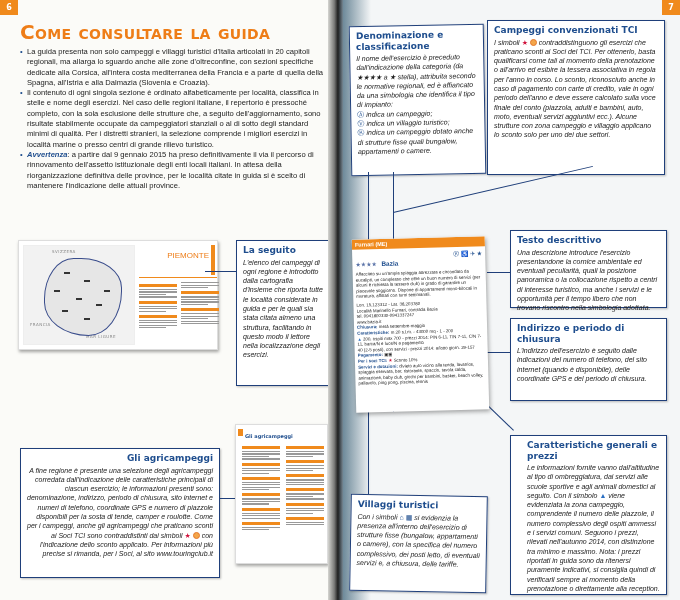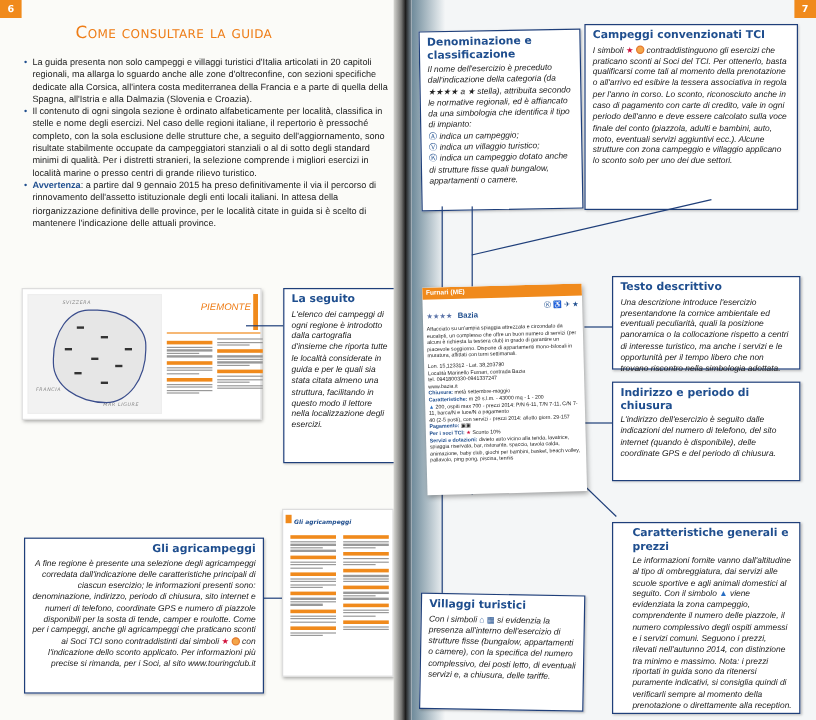--- a/index.html
+++ b/index.html
@@ -13,30 +13,30 @@
   .spine { position: absolute; left: 328px; top: 0; width: 18px; height: 600px;
     background: linear-gradient(to right, #d6d6d2 0%, #7a7a78 35%, #1e1e1e 55%, #6b7b86 80%, #c7d3da 100%); }
   .page-right .shade { position: absolute; left: 0; top: 0; width: 28px; height: 600px;
     background: linear-gradient(to right, #6e8a9a, rgba(220,230,236,0)); }
 
   .pagenum { position: absolute; top: 0; width: 18px; height: 15px; background: #f08a1c; color: #fff;
     font-size: 8px; font-weight: bold; text-align: center; line-height: 15px; }
   .pagenum.left { left: 0; }
   .pagenum.right { right: 0; }
 
-  .title { position: absolute; left: 20px; top: 20px; color: #ee7d17; font-weight: normal;
-    font-size: 14px; letter-spacing: 0.3px; font-variant: small-caps; font-family: "DejaVu Sans", sans-serif; margin-left: 43px; }
+  .title { position: absolute; left: 20px; top: 20px; color: #ee7d17; font-weight: bold;
+    font-size: 20px; letter-spacing: 0.3px; font-variant: small-caps; font-family: "DejaVu Sans", sans-serif; }
   .intro { position: absolute; left: 20px; top: 47px; width: 310px; font-family: "Liberation Sans", sans-serif;
     font-size: 7.6px; line-height: 10.3px; color: #222; list-style: none; }
   .intro li { position: relative; padding-left: 7px; margin-bottom: 0px; }
   .intro li::before { content: "•"; position: absolute; left: 0; top: 0; color: #1f4e8e; }
-  .intro b { color: #1f4e8e; }
+  .intro b { color: #1f4e8e; font-style: italic; }
 
   
-  .thumb { position: absolute; background: #fff; box-shadow: 1px 2px 3px rgba(0,0,0,0.35); border: 1px solid #ddd; font-style: italic; }
+  .thumb { position: absolute; background: #fff; box-shadow: 1px 2px 3px rgba(0,0,0,0.35); border: 1px solid #ddd; }
   .map-thumb { left: 18px; top: 240px; width: 200px; height: 110px; }
   .map-area { position: absolute; left: 4px; top: 4px; width: 112px; height: 100px;
     background: #f2f2f2; border: 1px solid #eee; }
   .map-shape { position: absolute; left: 20px; top: 12px; width: 78px; height: 78px;
     background: #e6e6e6; border: 1.5px solid #3a4d8c; border-radius: 40% 55% 45% 60% / 55% 40% 60% 45%; }
   .map-label { position: absolute; font-size: 4px; color: #888; letter-spacing: 0.5px; }
   .map-dot { position: absolute; width: 6px; height: 1.5px; background: #333; }
   .region-name { position: absolute; right: 8px; top: 10px; color: #ee7d17; font-size: 8px; font-family: "Liberation Sans", sans-serif; }
   .region-bar { position: absolute; right: 2px; top: 4px; width: 4px; height: 30px; background: #f08a1c; }
   .region-line { position: absolute; left: 120px; top: 36px; width: 78px; height: 1px; background: #f08a1c; }

